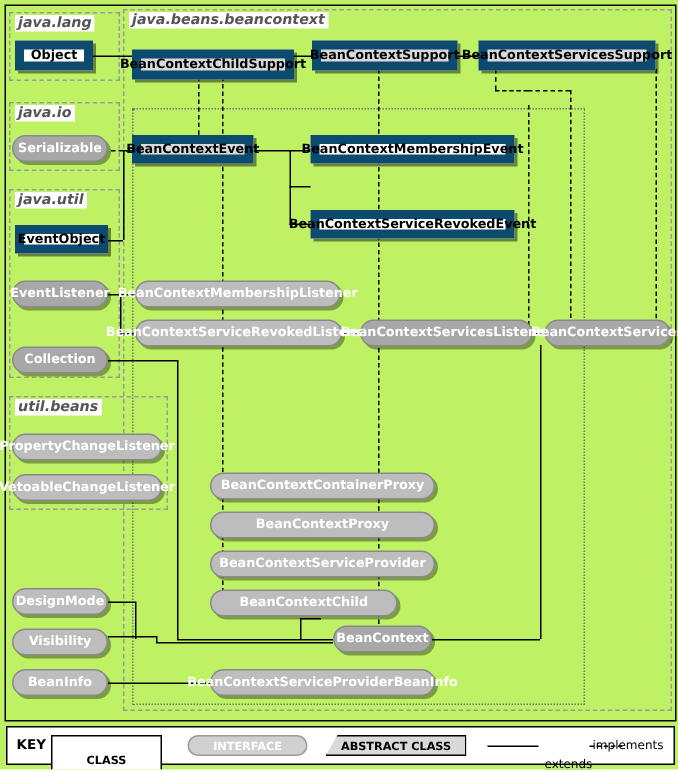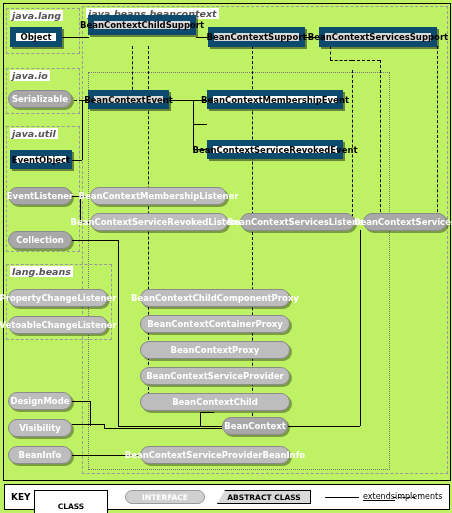--- a/index.html
+++ b/index.html
@@ -48,21 +48,21 @@
   <div class="pkg" style="left:82px;top:6px;width:364px;height:466px;"></div>
   <div class="pkg-label" style="left:86px;top:8px;">java.beans.beancontext</div>
 
   <div class="pkg" style="left:6px;top:68px;width:72px;height:44px;"></div>
   <div class="pkg-label" style="left:10px;top:70px;">java.io</div>
 
   <div class="pkg" style="left:6px;top:126px;width:72px;height:124px;"></div>
   <div class="pkg-label" style="left:10px;top:128px;">java.util</div>
 
   <div class="pkg" style="left:6px;top:264px;width:104px;height:74px;"></div>
-  <div class="pkg-label" style="left:10px;top:266px;">lang.beans</div>
+  <div class="pkg-label" style="left:10px;top:266px;">util.beans</div>
 
   <div style="position:absolute;left:88px;top:72px;width:300px;height:396px;border:1px dotted #777;"></div>
 
   <div class="ln h" style="left:62px;top:37px;width:27px;"></div>
 
   <div class="ln h" style="left:196px;top:37px;width:12px;"></div>
 
   <div class="ln h" style="left:305px;top:37px;width:14px;"></div>
 
   <div class="dv" style="left:132px;top:46px;height:54px;"></div>
@@ -115,21 +115,21 @@
   <div class="dv" style="left:252px;top:46px;height:380px;"></div>
   <div class="dl" style="left:252px;top:426px;width:0px;"></div>
 
   <div class="dv" style="left:148px;top:46px;height:354px;"></div>
   <div class="dl" style="left:148px;top:400px;width:0px;"></div>
 
   <div class="cls white" style="left:10px;top:27px;width:52px;height:20px;">
     <span>Object</span>
   </div>
 
-  <div class="cls" style="left:88px;top:15px;width:108px;height:20px;">
+  <div class="cls" style="left:88px;top:33px;width:108px;height:20px;">
     <span>BeanContextChildSupport</span>
   </div>
   <div class="cls" style="left:208px;top:27px;width:97px;height:20px;">
     <span>BeanContextSupport</span>
   </div>
   <div class="cls" style="left:319px;top:27px;width:118px;height:20px;">
     <span>BeanContextServicesSupport</span>
   </div>
 
   <div class="iface dark" style="left:8px;top:90px;width:64px;height:18px;">
@@ -169,33 +169,30 @@
     <span>BeanContextServices</span>
   </div>
 
   <div class="iface mid" style="left:8px;top:289px;width:100px;height:18px;">
     <span>PropertyChangeListener</span>
   </div>
   <div class="iface mid" style="left:8px;top:316px;width:100px;height:18px;">
     <span>VetoableChangeListener</span>
   </div>
 
-  <div class="iface mid" style="left:140px;top:289px;width:150px;height:18px;">
-    <span>BeanContextChildComponentProxy</span>
-  </div>
   <div class="iface mid" style="left:140px;top:315px;width:150px;height:18px;text-align:right;">
     <span>BeanContextContainerProxy</span>
   </div>
   <div class="iface mid" style="left:140px;top:341px;width:150px;height:18px;">
     <span>BeanContextProxy</span>
   </div>
   <div class="iface mid" style="left:140px;top:367px;width:150px;height:18px;">
     <span>BeanContextServiceProvider</span>
   </div>
-  <div class="iface mid" style="left:140px;top:393px;width:150px;height:18px;">
+  <div class="iface mid" style="left:140px;top:393px;width:125px;height:18px;">
     <span>BeanContextChild</span>
   </div>
   <div class="iface dark" style="left:222px;top:417px;width:66px;height:18px;">
     <span>BeanContext</span>
   </div>
   <div class="iface mid" style="left:140px;top:446px;width:150px;height:18px;">
     <span>BeanContextServiceProviderBeanInfo</span>
   </div>
 
   <div class="iface mid" style="left:8px;top:392px;width:64px;height:18px;">
@@ -214,18 +211,18 @@
       <span>CLASS</span>
     </div>
     <div class="key-box" style="left:120px;top:5px;width:80px;height:14px;border:1px solid #9a9a9a;background:#d0d0d0;border-radius:7px;color:#fff;">
       <span>INTERFACE</span>
     </div>
     <div class="key-box" style="left:212px;top:5px;width:94px;height:14px;border:1px solid #000;background:#d9d9d9;
                 clip-path:polygon(8px 0, 100% 0, 100% 100%, 0 100%);">
       <span>ABSTRACT CLASS</span>
     </div>
     <div class="ln h" style="left:320px;top:12px;width:34px;"></div>
-    <span class="legend-txt" style="left:358px;top:7px;text-decoration:underline;">extends</span>
+    <span class="legend-txt" style="left:358px;top:20px;text-decoration:underline;">extends</span>
     <div class="dl" style="left:388px;top:12px;width:22px;"></div>
     <span class="legend-txt" style="left:390px;top:7px;">implements</span>
   </div>
 
 </div>
 
 </body></html>

